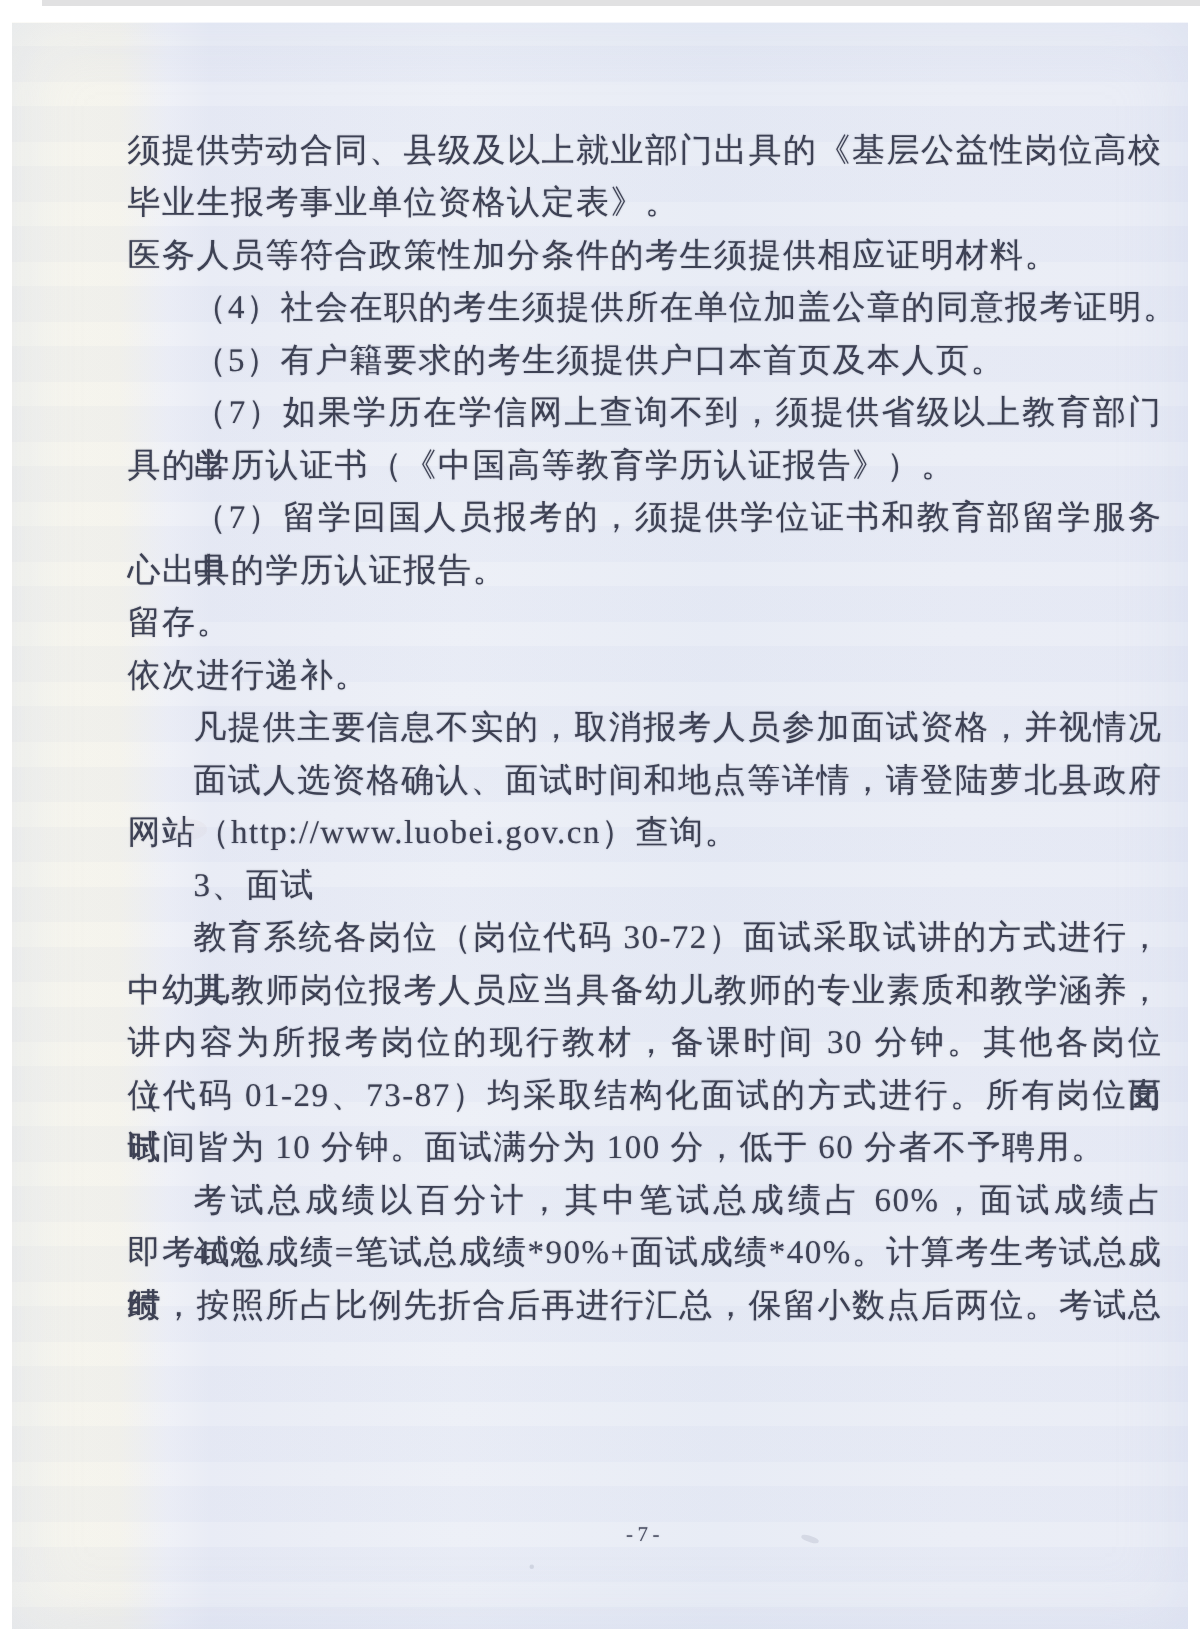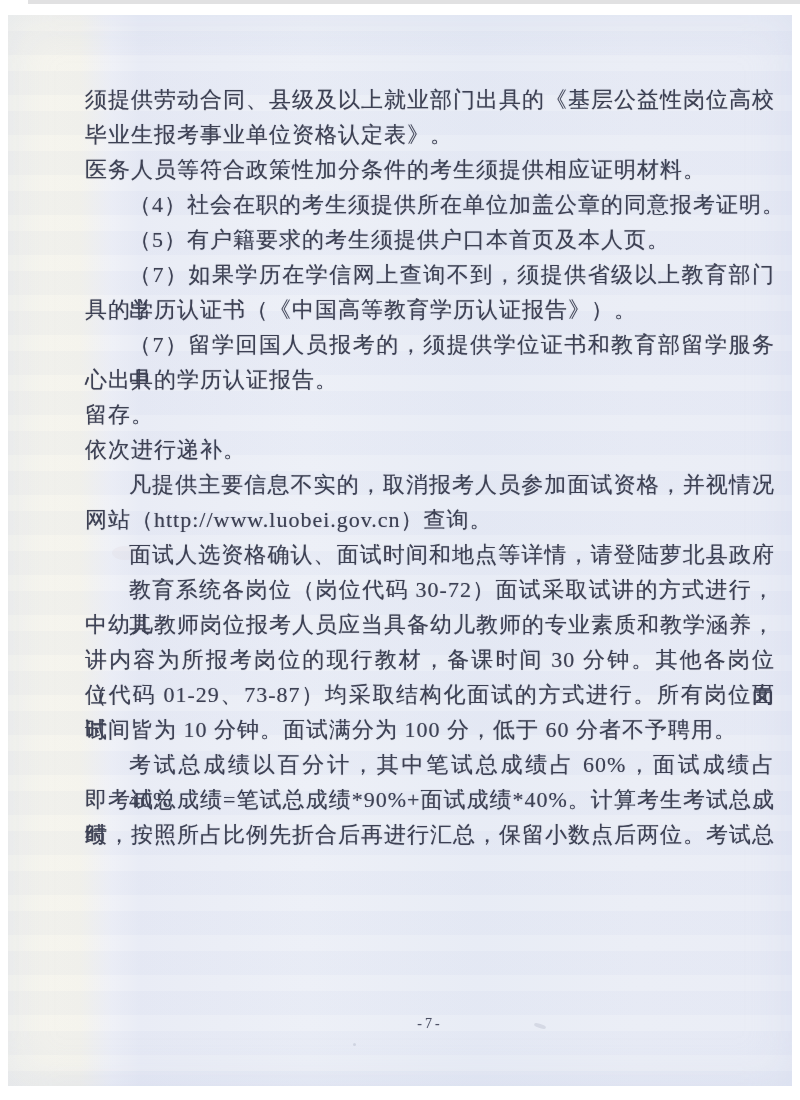--- a/index.html
+++ b/index.html
@@ -95,22 +95,23 @@
       <div class="line">医务人员等符合政策性加分条件的考生须提供相应证明材料。</div>
       <div class="line indent">（4）社会在职的考生须提供所在单位加盖公章的同意报考证明。</div>
       <div class="line indent">（5）有户籍要求的考生须提供户口本首页及本人页。</div>
       <div class="line indent fill">（7）如果学历在学信网上查询不到，须提供省级以上教育部门出</div>
       <div class="line">具的学历认证书（《中国高等教育学历认证报告》）。</div>
       <div class="line indent fill">（7）留学回国人员报考的，须提供学位证书和教育部留学服务中</div>
       <div class="line">心出具的学历认证报告。</div>
       <div class="line">留存。</div>
       <div class="line">依次进行递补。</div>
       <div class="line indent fill">凡提供主要信息不实的，取消报考人员参加面试资格，并视情况</div>
+      <div class="line indent fill">面试人选资格确认、面试时间和地点等详情，请登陆萝北县政府</div>
       <div class="line">网站（http://www.luobei.gov.cn）查询。</div>
-      <div class="line indent fill">面试人选资格确认、面试时间和地点等详情，请登陆萝北县政府</div>
+      <div class="line indent">3、面试</div>
       <div class="line indent fill">教育系统各岗位（岗位代码 30-72）面试采取试讲的方式进行，其</div>
       <div class="line fill">中幼儿教师岗位报考人员应当具备幼儿教师的专业素质和教学涵养，</div>
       <div class="line fill">讲内容为所报考岗位的现行教材，备课时间 30 分钟。其他各岗位（岗</div>
       <div class="line fill">位代码 01-29、73-87）均采取结构化面试的方式进行。所有岗位面试</div>
       <div class="line">时间皆为 10 分钟。面试满分为 100 分，低于 60 分者不予聘用。</div>
       <div class="line indent fill">考试总成绩以百分计，其中笔试总成绩占 60%，面试成绩占 40%。</div>
       <div class="line fill">即考试总成绩=笔试总成绩*90%+面试成绩*40%。计算考生考试总成绩</div>
       <div class="line fill">时，按照所占比例先折合后再进行汇总，保留小数点后两位。考试总</div>
     </div>
 

